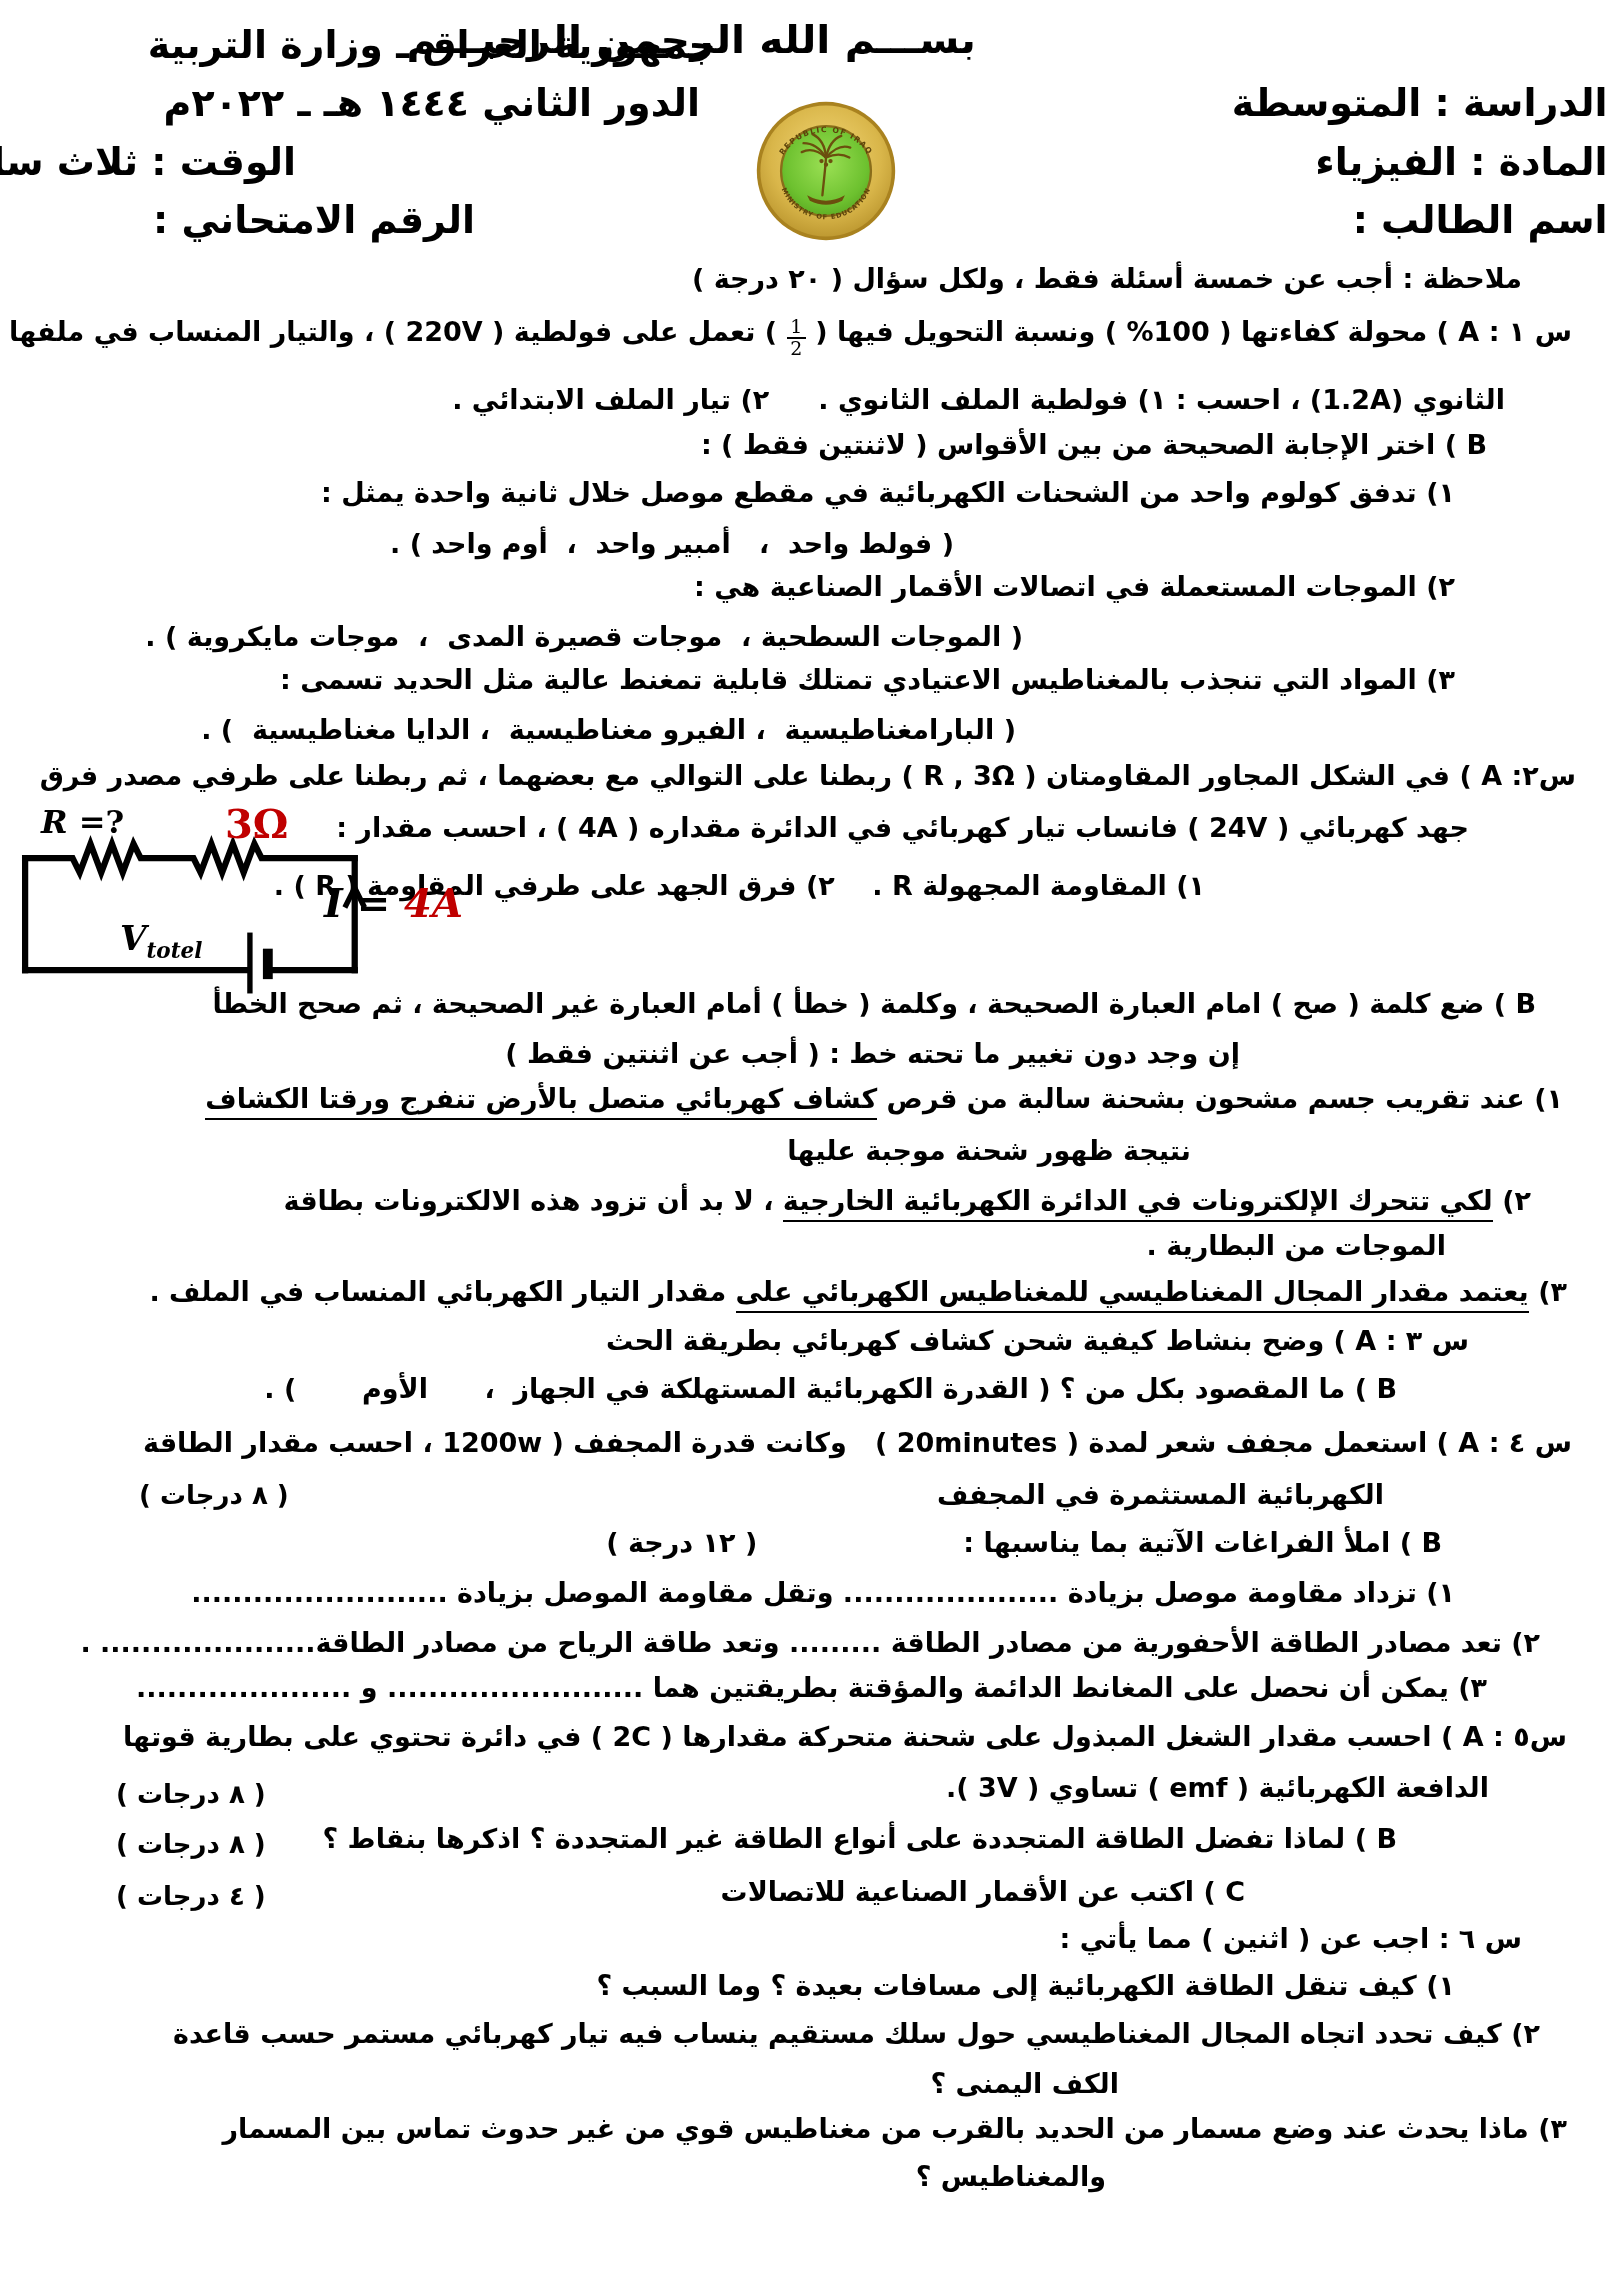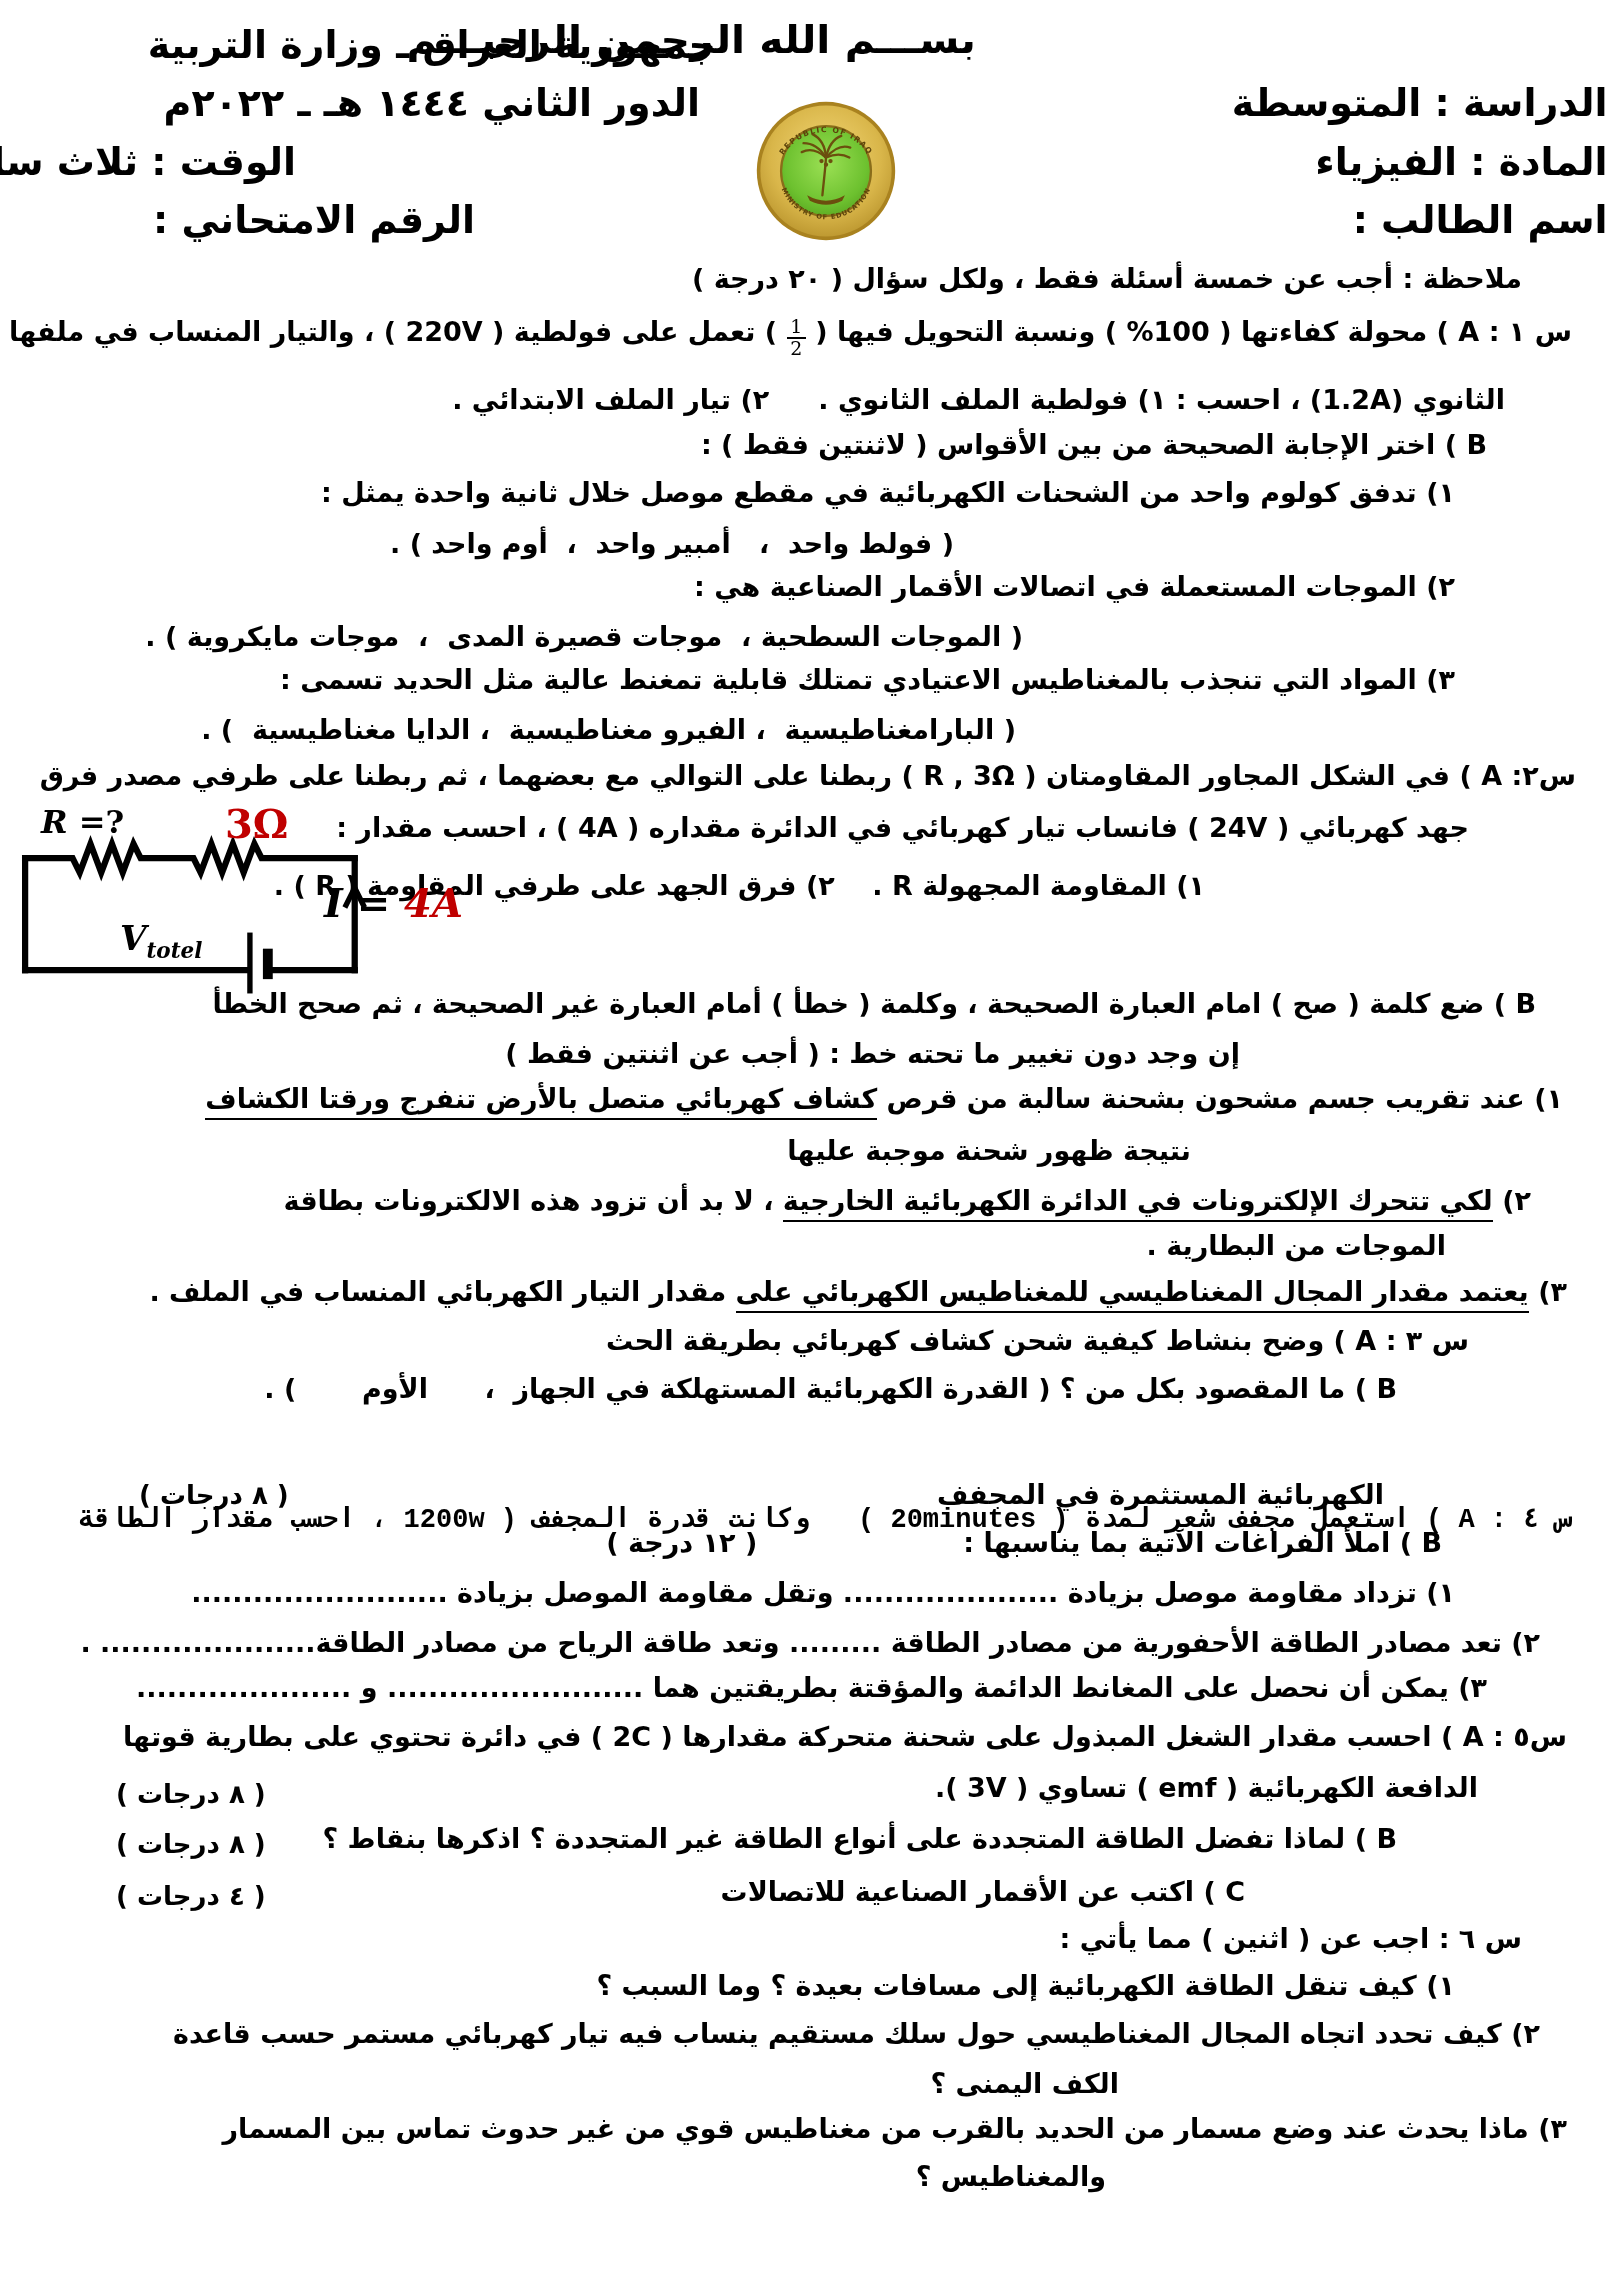--- a/index.html
+++ b/index.html
@@ -136,30 +136,30 @@
   <div class="bl" style="top:1037px;right:381px;">إن وجد دون تغيير ما تحته خط : ( أجب عن اثنتين فقط )</div>
   <div class="bl" style="top:1082px;right:58px;"><span>١) عند تقريب جسم مشحون بشحنة سالبة من قرص </span><span class="ul">كشاف كهربائي متصل بالأرض تنفرج ورقتا الكشاف</span></div>
   <div class="bl" style="top:1134px;right:430px;">نتيجة ظهور شحنة موجبة عليها</div>
   <div class="bl" style="top:1184px;right:90px;"><span>٢) </span><span class="ul">لكي تتحرك الإلكترونات في الدائرة الكهربائية الخارجية</span><span> ، لا بد أن تزود هذه الالكترونات بطاقة</span></div>
   <div class="bl" style="top:1229px;right:175px;">الموجات من البطارية .</div>
   <div class="bl" style="top:1275px;right:54px;"><span>٣) </span><span class="ul">يعتمد مقدار المجال المغناطيسي للمغناطيس الكهربائي على</span><span> مقدار التيار الكهربائي المنساب في الملف .</span></div>
 
   <div class="bl" style="top:1324px;right:152px;">س ٣ : A ) وضح بنشاط كيفية شحن كشاف كهربائي بطريقة الحث</div>
   <div class="bl" style="top:1372px;right:224px;">B ) ما المقصود بكل من ؟ ( القدرة الكهربائية المستهلكة في الجهاز &nbsp;،&nbsp;&nbsp;&nbsp;&nbsp;&nbsp; الأوم &nbsp;&nbsp;&nbsp;&nbsp;&nbsp; ) .</div>
 
-  <div class="bl" style="top:1504px;right:49px;font-family:Liberation Mono, monospace;">س ٤ : A ) استعمل مجفف شعر لمدة ( 20minutes ) &nbsp; وكانت قدرة المجفف ( 1200w ، احسب مقدار الطاقة</div>
+  <div class="bl" style="top:1426px;right:49px;">س ٤ : A ) استعمل مجفف شعر لمدة ( 20minutes ) &nbsp; وكانت قدرة المجفف ( 1200w ، احسب مقدار الطاقة</div>
   <div class="bl" style="top:1478px;right:237px;">الكهربائية المستثمرة في المجفف</div>
   <div class="ml" style="top:1480px;left:139px;">( ٨ درجات )</div>
   <div class="bl" style="top:1526px;right:179px;"><span>B ) املأ الفراغات الآتية بما يناسبها :</span><span class="gap-lg"></span><span>( ١٢ درجة )</span></div>
   <div class="bl" style="top:1576px;right:166px;">١) تزداد مقاومة موصل بزيادة ..................... وتقل مقاومة الموصل بزيادة .........................</div>
   <div class="bl" style="top:1626px;right:81px;">٢) تعد مصادر الطاقة الأحفورية من مصادر الطاقة ......... وتعد طاقة الرياح من مصادر الطاقة..................... .</div>
   <div class="bl" style="top:1671px;right:134px;">٣) يمكن أن نحصل على المغانط الدائمة والمؤقتة بطريقتين هما ......................... و .....................</div>
 
   <div class="bl" style="top:1720px;right:54px;">س٥ : A ) احسب مقدار الشغل المبذول على شحنة متحركة مقدارها ( 2C ) في دائرة تحتوي على بطارية قوتها</div>
-  <div class="bl" style="top:1771px;right:143px;">الدافعة الكهربائية ( emf ) تساوي ( 3V ).</div>
+  <div class="bl" style="top:1771px;right:132px;">الدافعة الكهربائية ( emf ) تساوي ( 3V ).</div>
   <div class="ml" style="top:1779px;left:116px;">( ٨ درجات )</div>
   <div class="bl" style="top:1822px;right:224px;">B ) لماذا تفضل الطاقة المتجددة على أنواع الطاقة غير المتجددة ؟ اذكرها بنقاط ؟</div>
   <div class="ml" style="top:1829px;left:116px;">( ٨ درجات )</div>
   <div class="bl" style="top:1875px;right:376px;">C ) اكتب عن الأقمار الصناعية للاتصالات</div>
   <div class="ml" style="top:1881px;left:116px;">( ٤ درجات )</div>
 
   <div class="bl" style="top:1922px;right:99px;">س ٦ : اجب عن ( اثنين ) مما يأتي :</div>
   <div class="bl" style="top:1969px;right:166px;">١) كيف تنقل الطاقة الكهربائية إلى مسافات بعيدة ؟ وما السبب ؟</div>
   <div class="bl" style="top:2017px;right:81px;">٢) كيف تحدد اتجاه المجال المغناطيسي حول سلك مستقيم ينساب فيه تيار كهربائي مستمر حسب قاعدة</div>
   <div class="bl" style="top:2067px;right:502px;">الكف اليمنى ؟</div>

